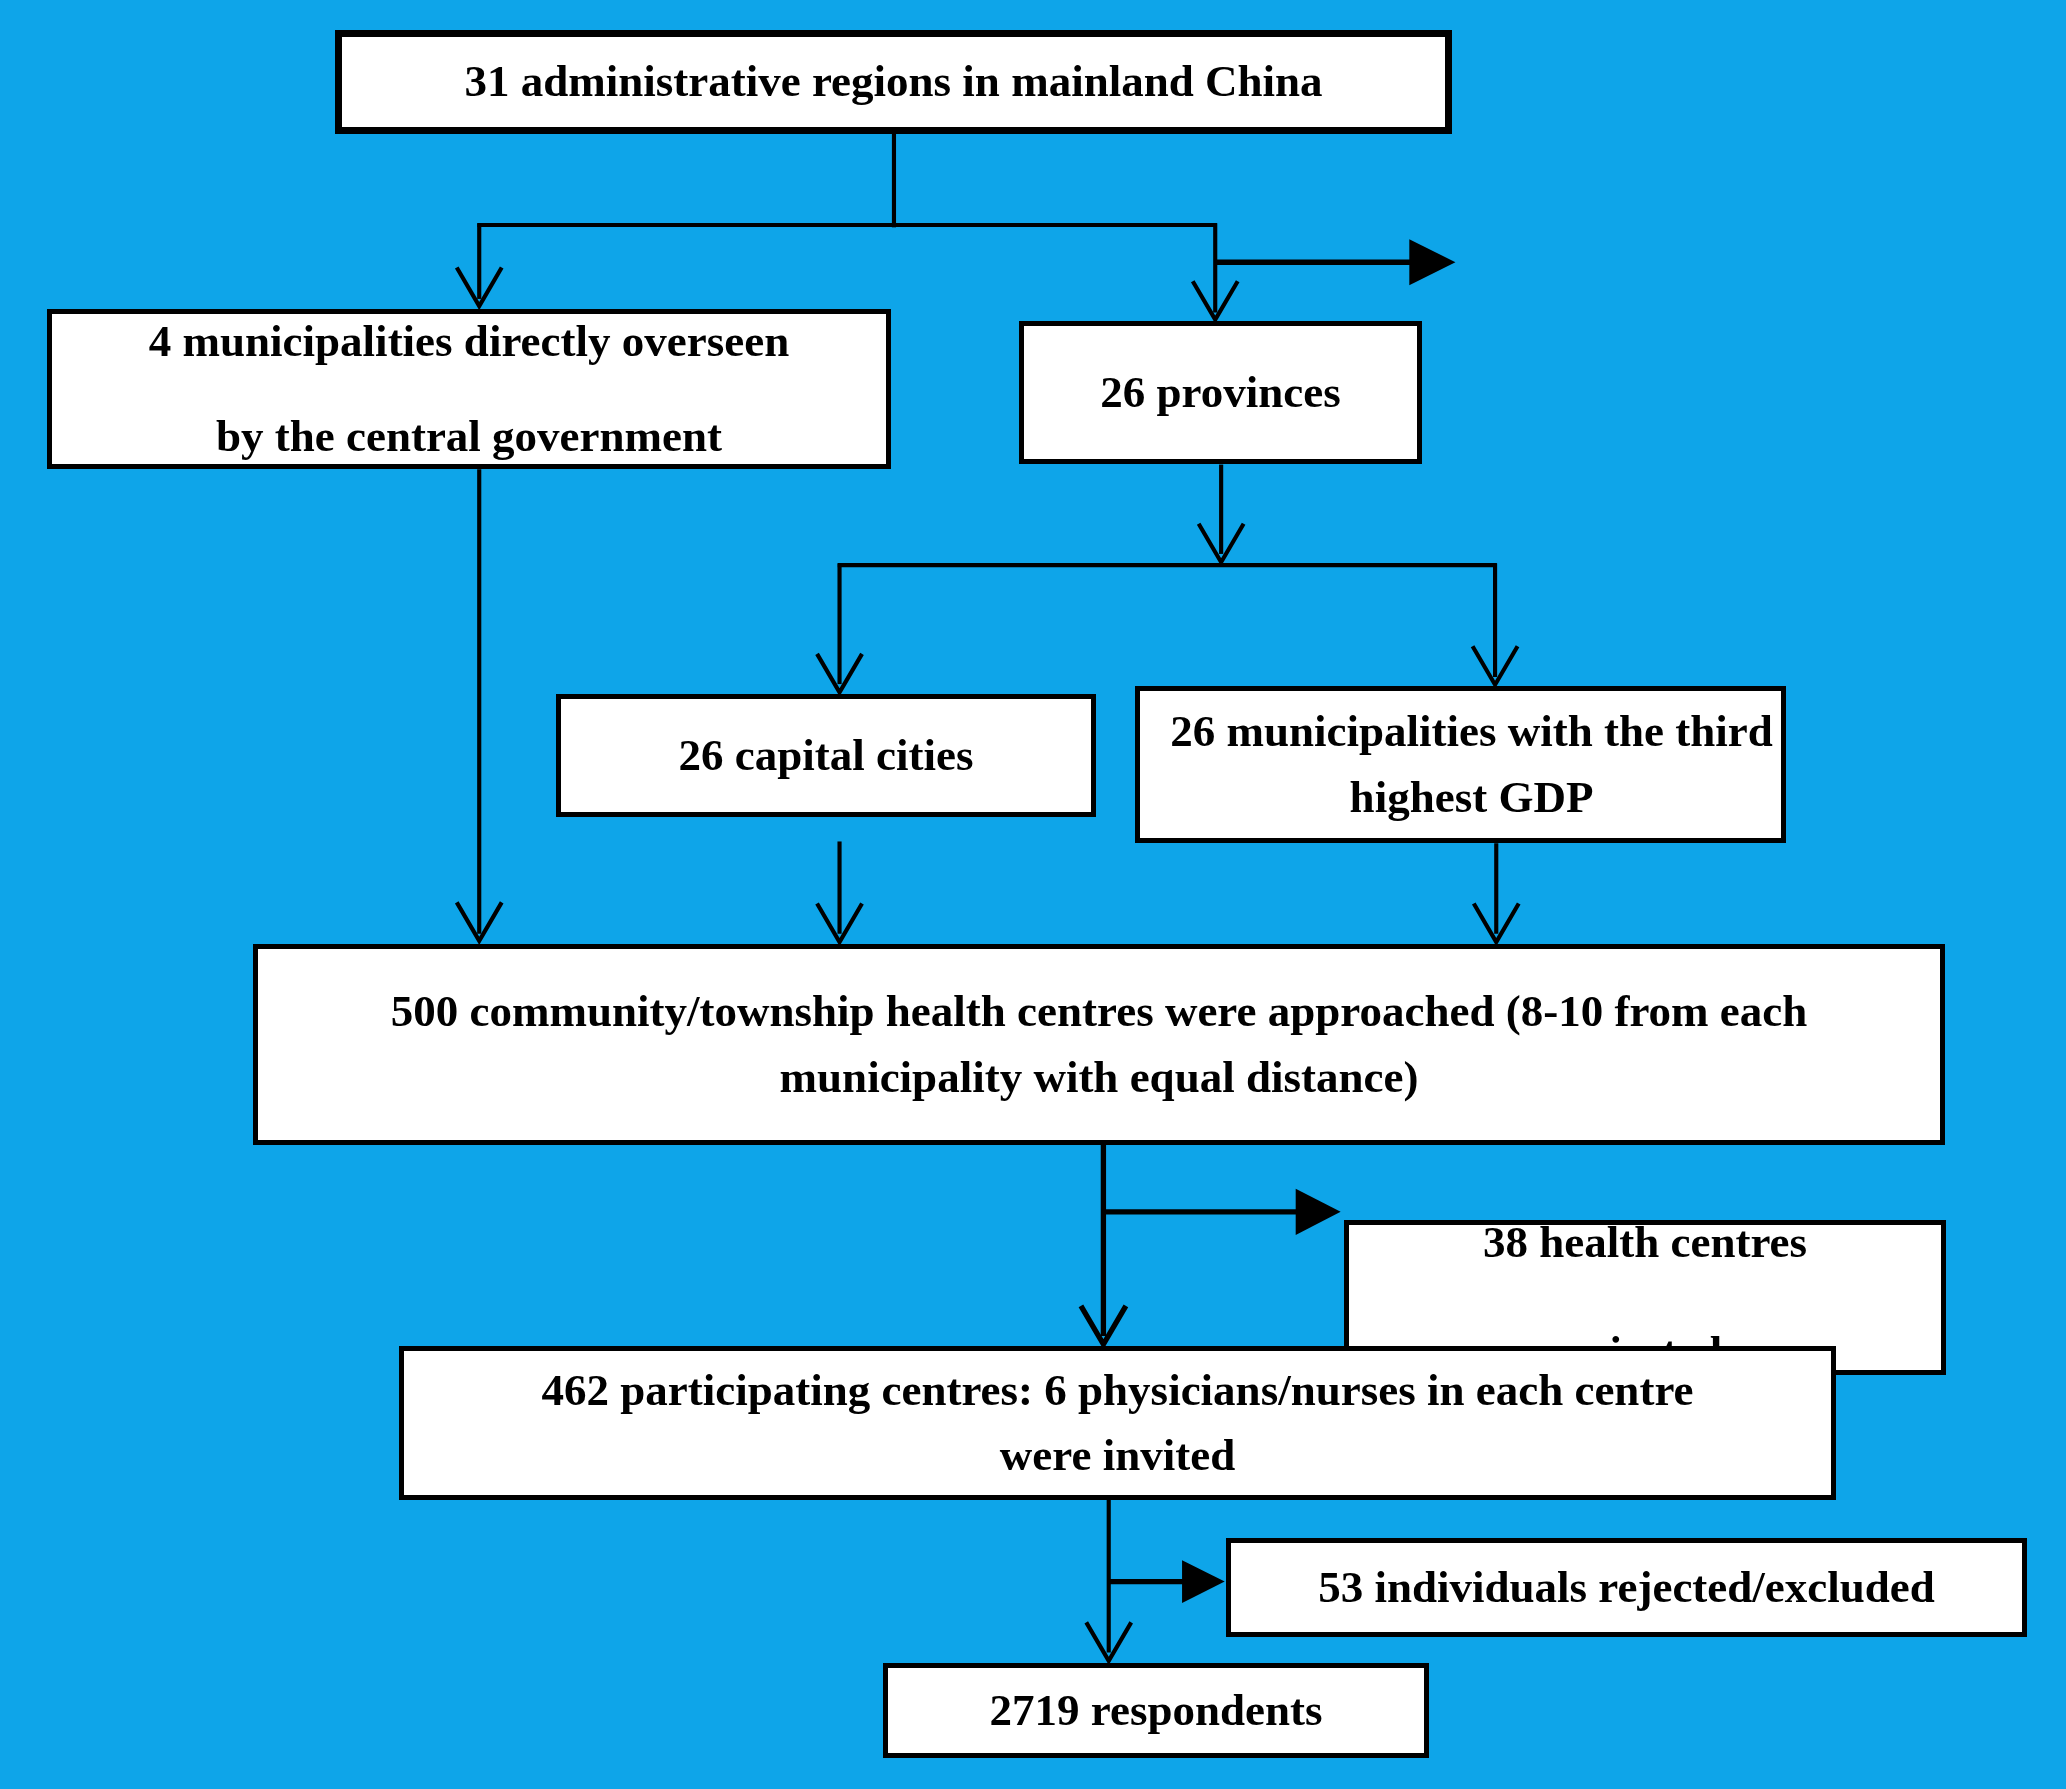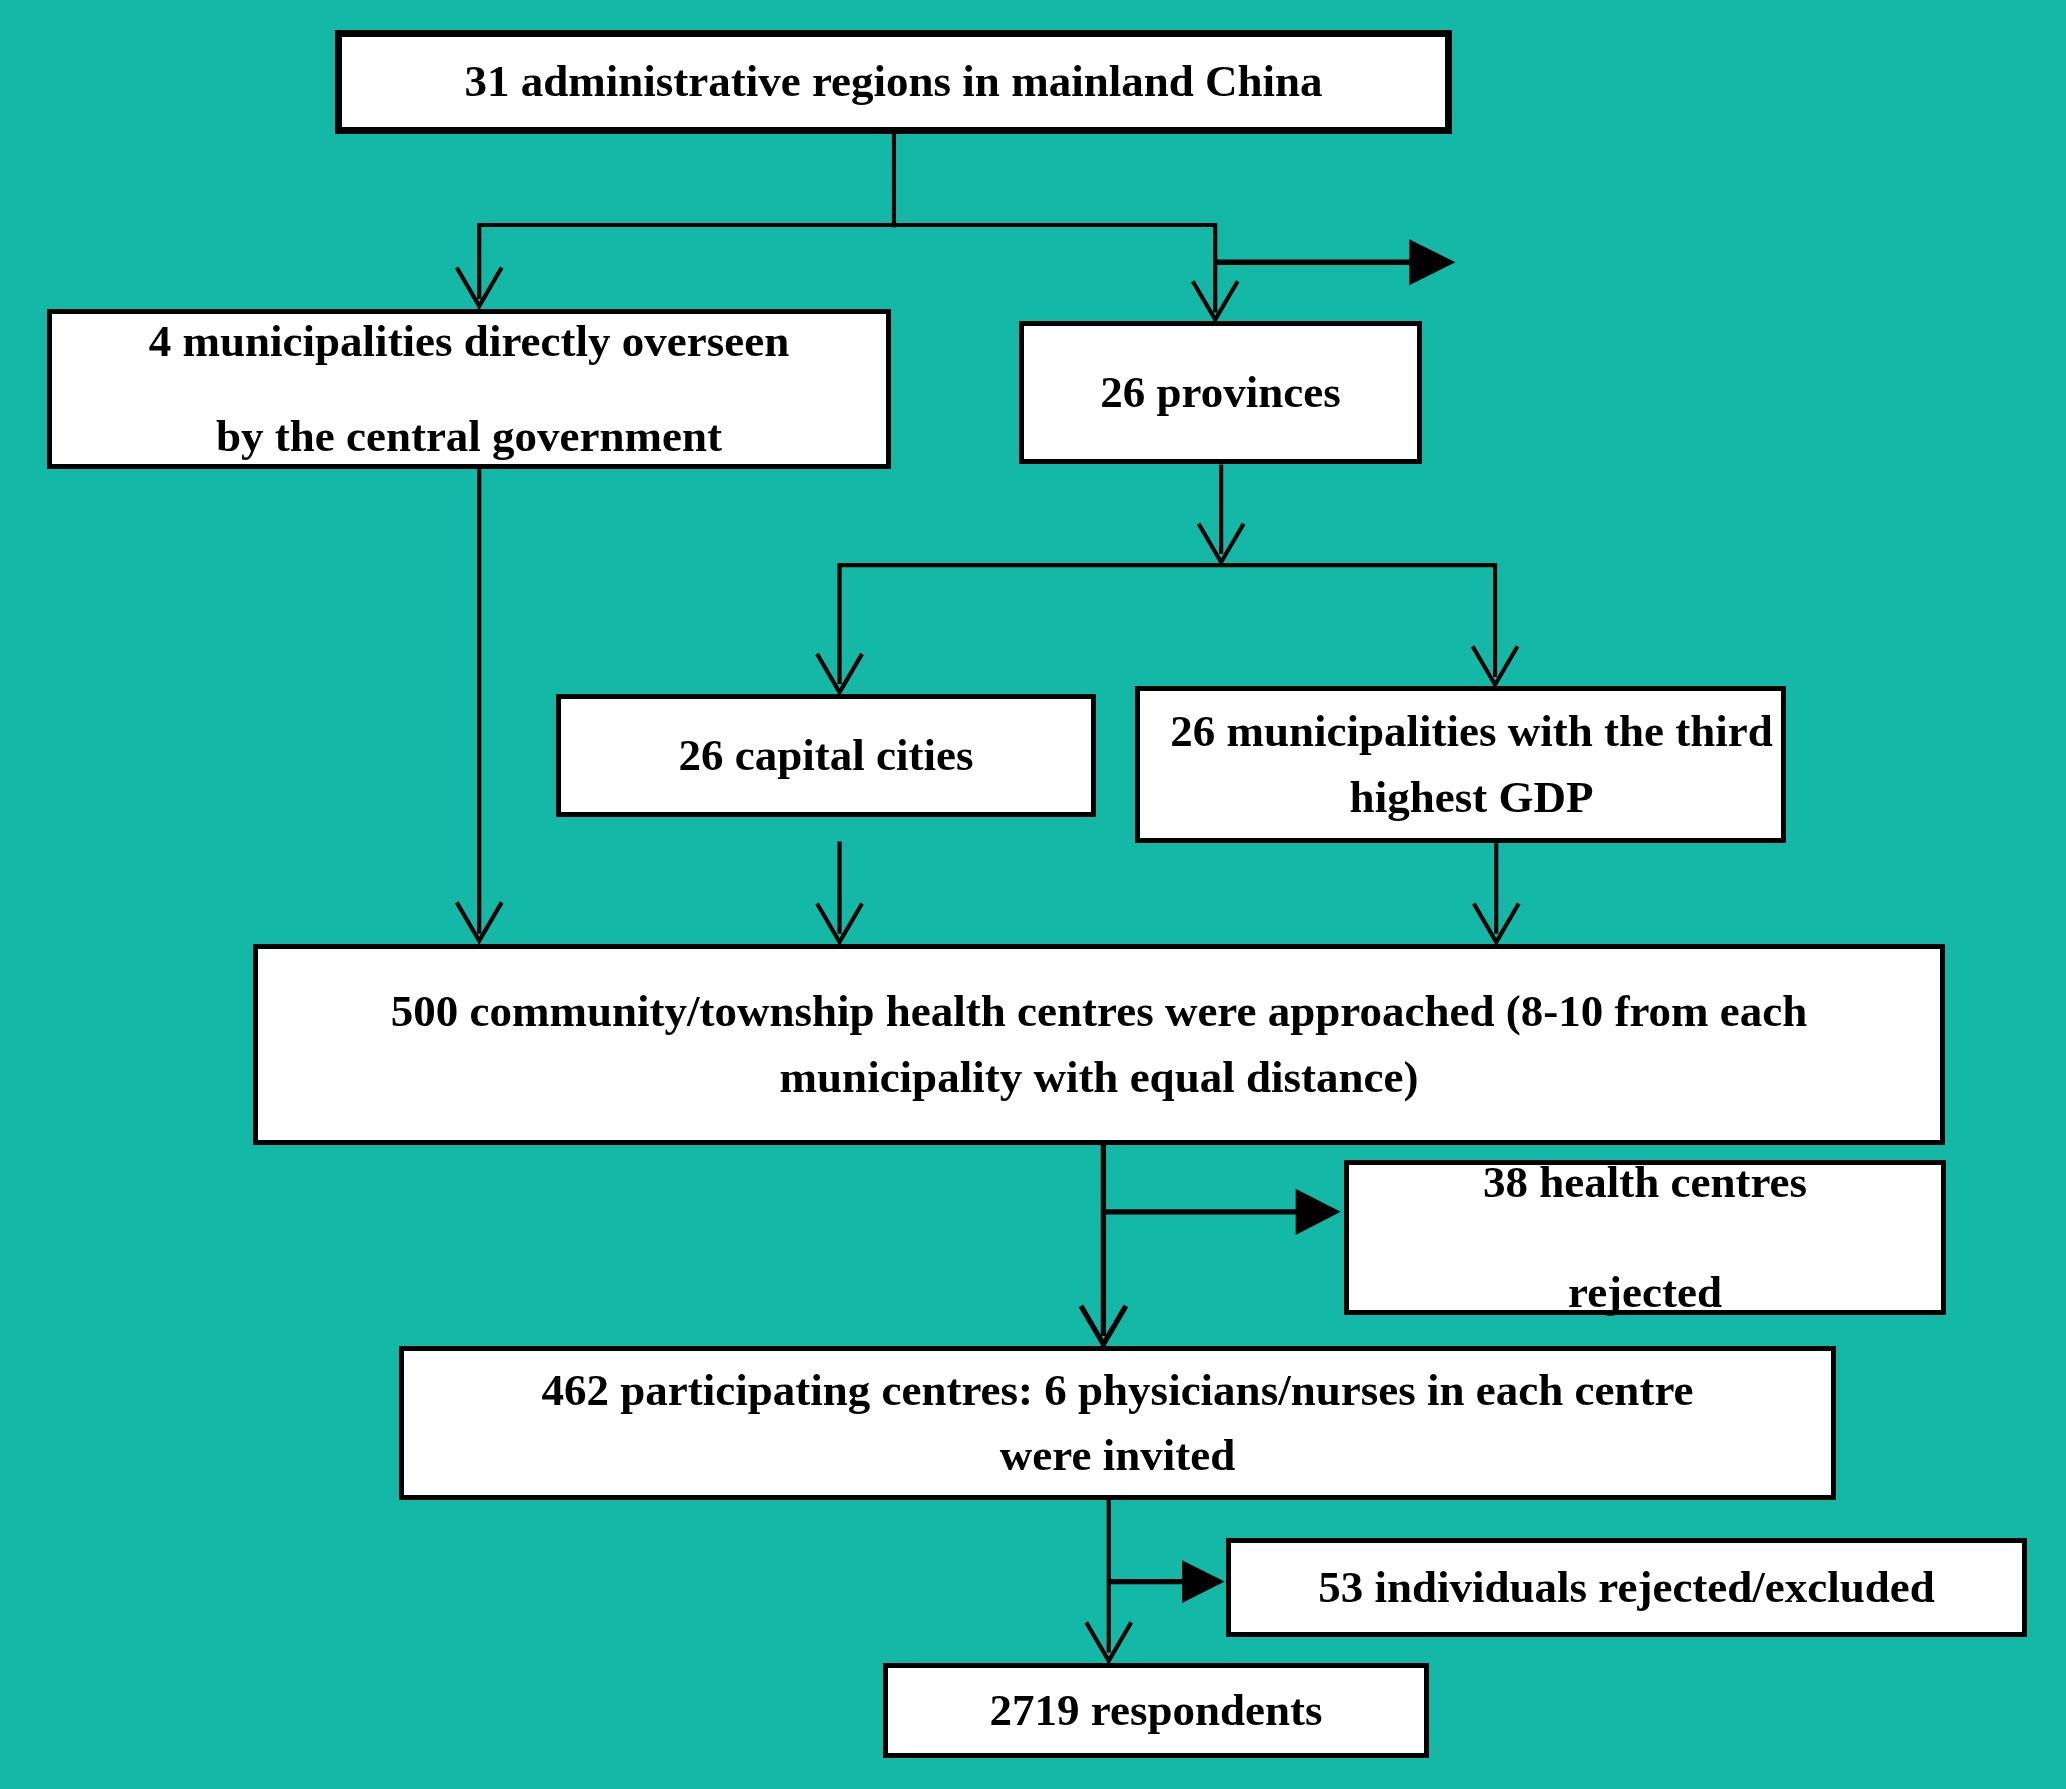--- a/index.html
+++ b/index.html
@@ -4,21 +4,21 @@
 <style>
   html, body {
     margin: 0;
     padding: 0;
     background: #ffffff;
   }
   .canvas {
     position: relative;
     width: 2066px;
     height: 1790px;
-    background: #14b8a6;
+    background: #0ea5e9;
     font-family: "Liberation Serif", serif;
     font-weight: bold;
     color: #000000;
     overflow: hidden;
   }
   .connectors {
     position: absolute;
     left: 0;
     top: 0;
     width: 2066px;
@@ -42,21 +42,21 @@
     white-space: nowrap;
   }
   
   #b-regions31       { left:  335px; top:   30px; width: 1117px; height: 104px; border-width: 7.7px; }
   #b-tibet           { left: 1457px; top:  216px; width:  403px; height: 109px; }
   #b-muni4           { left:   47px; top:  309px; width: 844px; height: 160px; gap: 30px; }
   #b-provinces26     { left: 1019px; top:  321px; width:  403px; height: 143px; }
   #b-capitals26      { left:  556px; top: 694px; width:  540px; height: 123px; }
   #b-gdp26           { left: 1135px; top: 686px; width: 651px; height: 157px; padding-left: 22px; }
   #b-centres500      { left:  253px; top: 944px; width: 1692px; height: 201px; }
-  #b-rejected38      { left: 1344px; top: 1160px; width: 602px; height: 155px; gap: 44px; }
+  #b-rejected38      { left: 1344px; top: 1220px; width: 602px; height: 155px; gap: 44px; }
   #b-centres462      { left:  399px; top: 1346px; width: 1437px; height: 154px; }
   #b-rejected53      { left: 1226px; top: 1538px; width: 801px; height: 99px; }
   #b-respondents2719 { left: 843px; top: 1663px; width:  546px; height: 95px; margin-left: 40px; }
 </style>
 </head>
 <body>
 
 <div class="canvas">
 
   <svg class="connectors" viewBox="0 0 3492 3025" xmlns="http://www.w3.org/2000/svg" fill="none" stroke="#000000" stroke-width="7">

